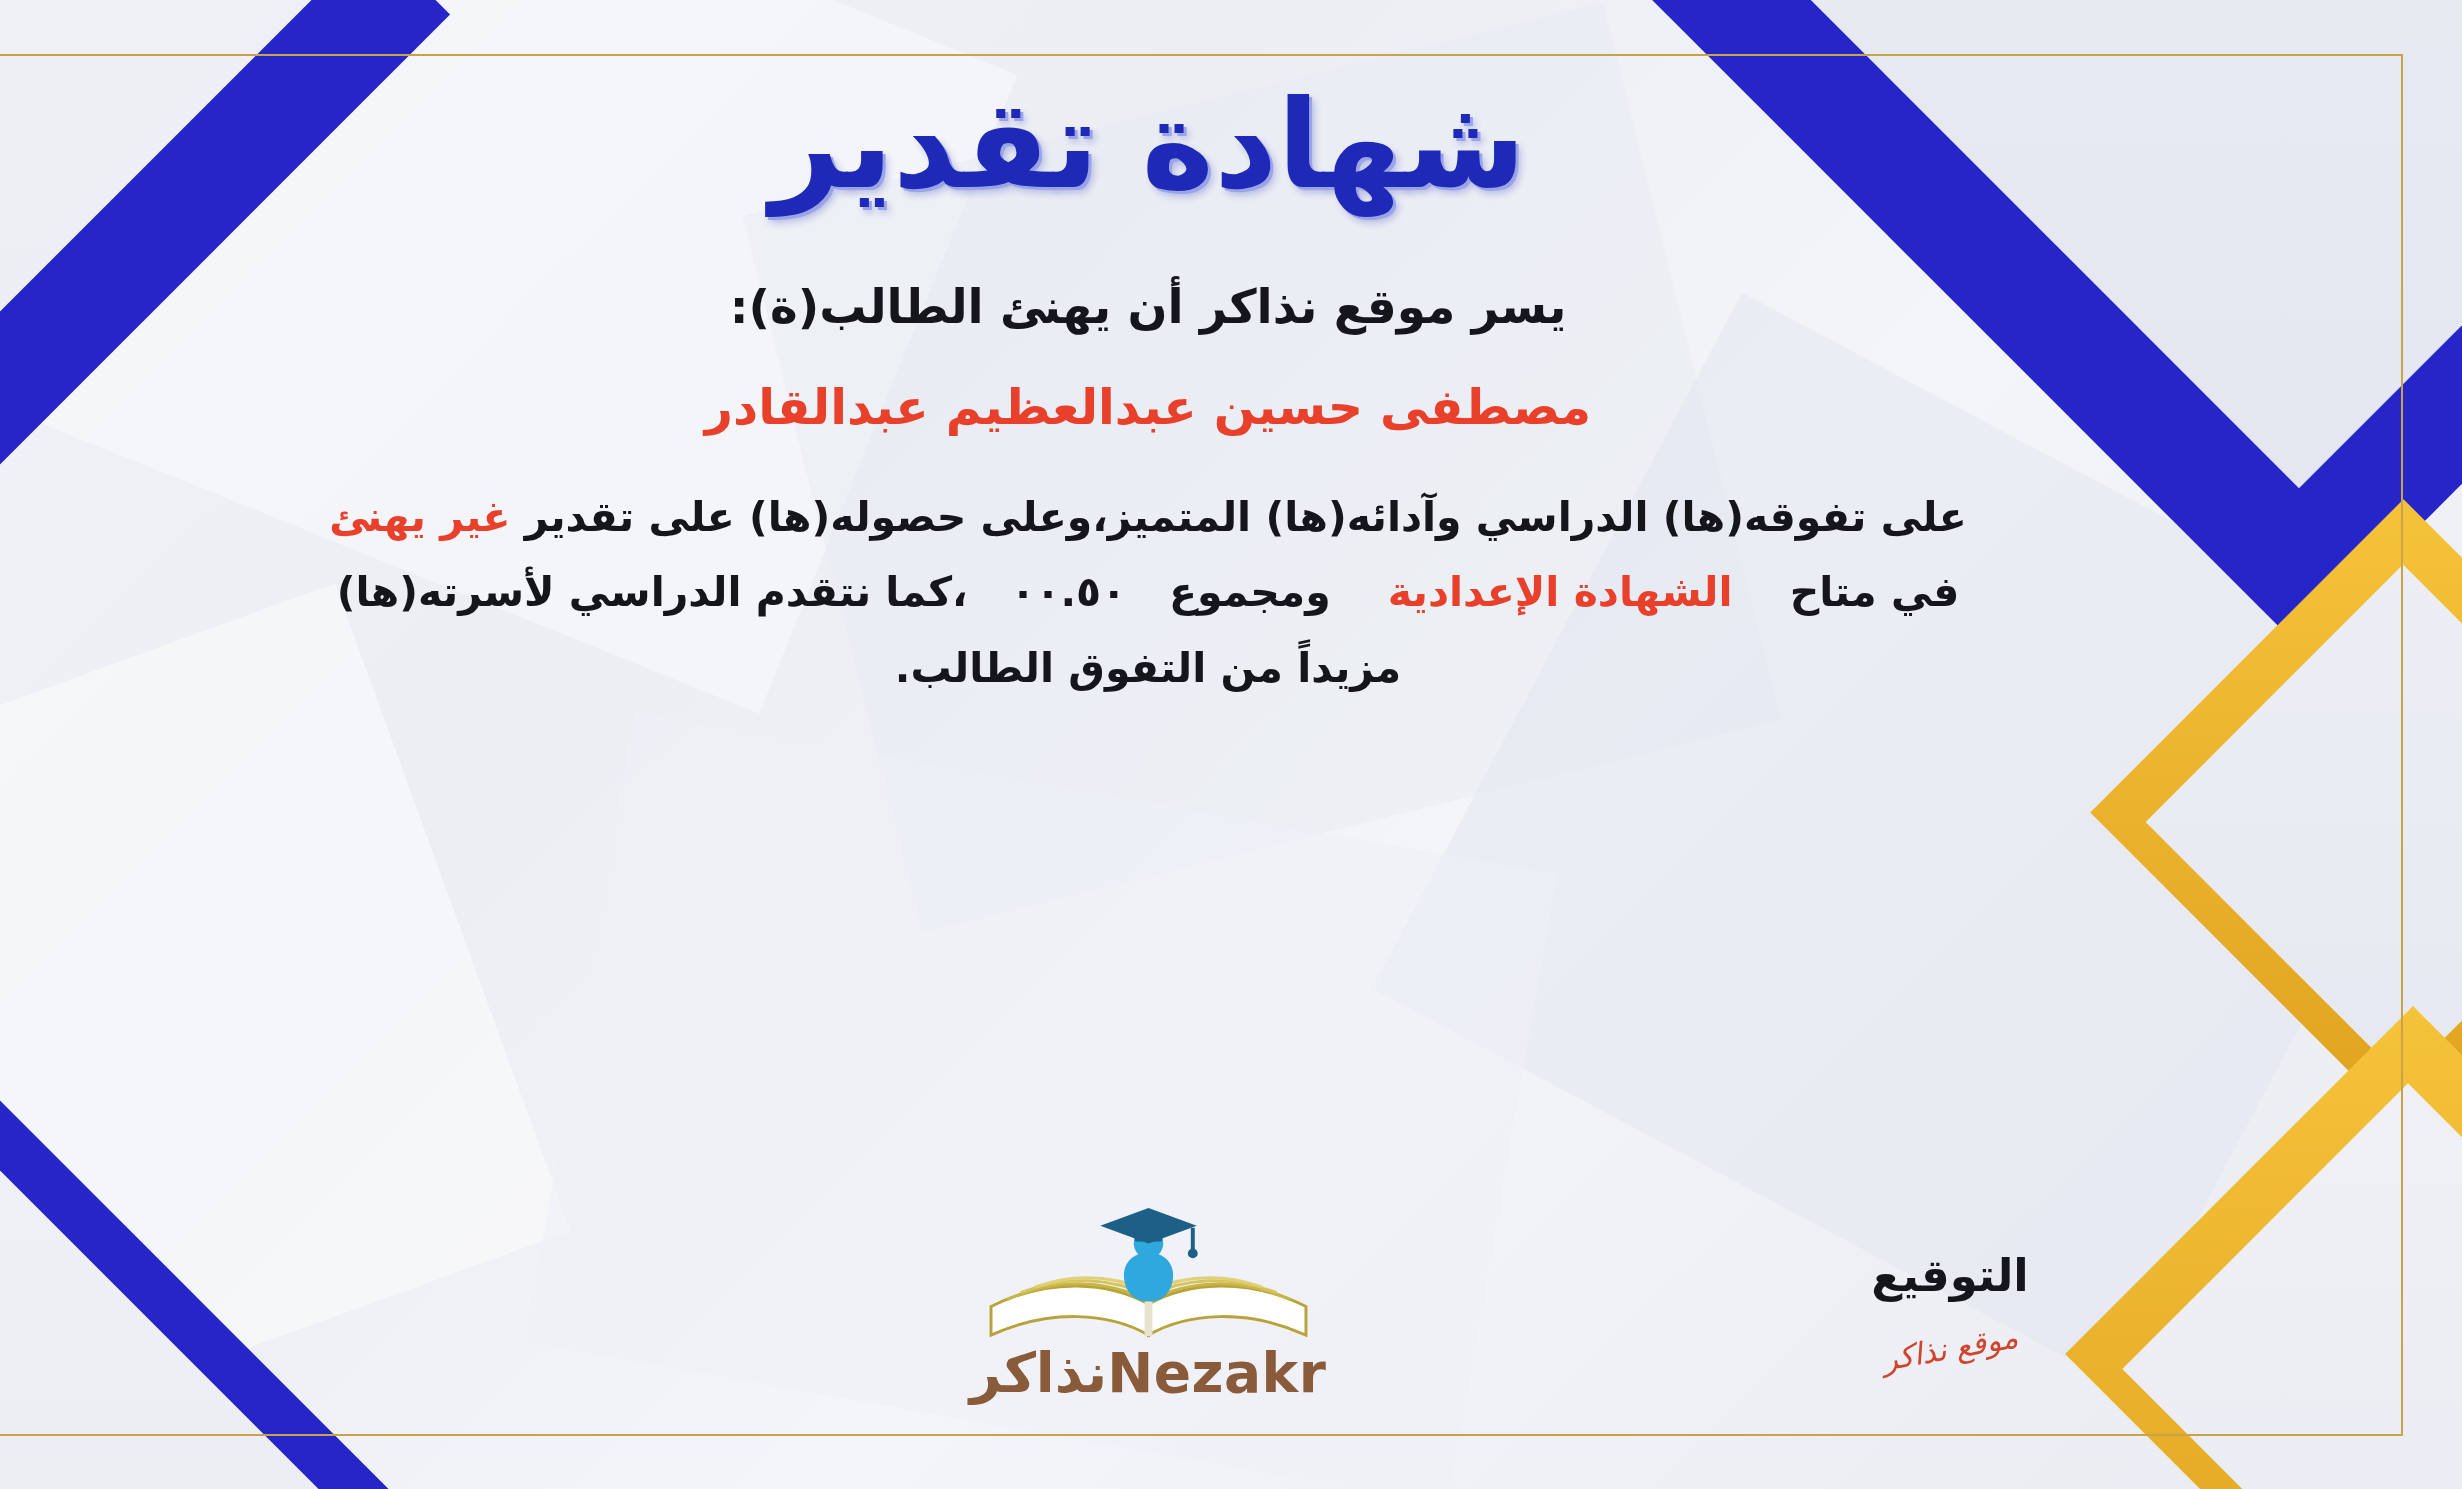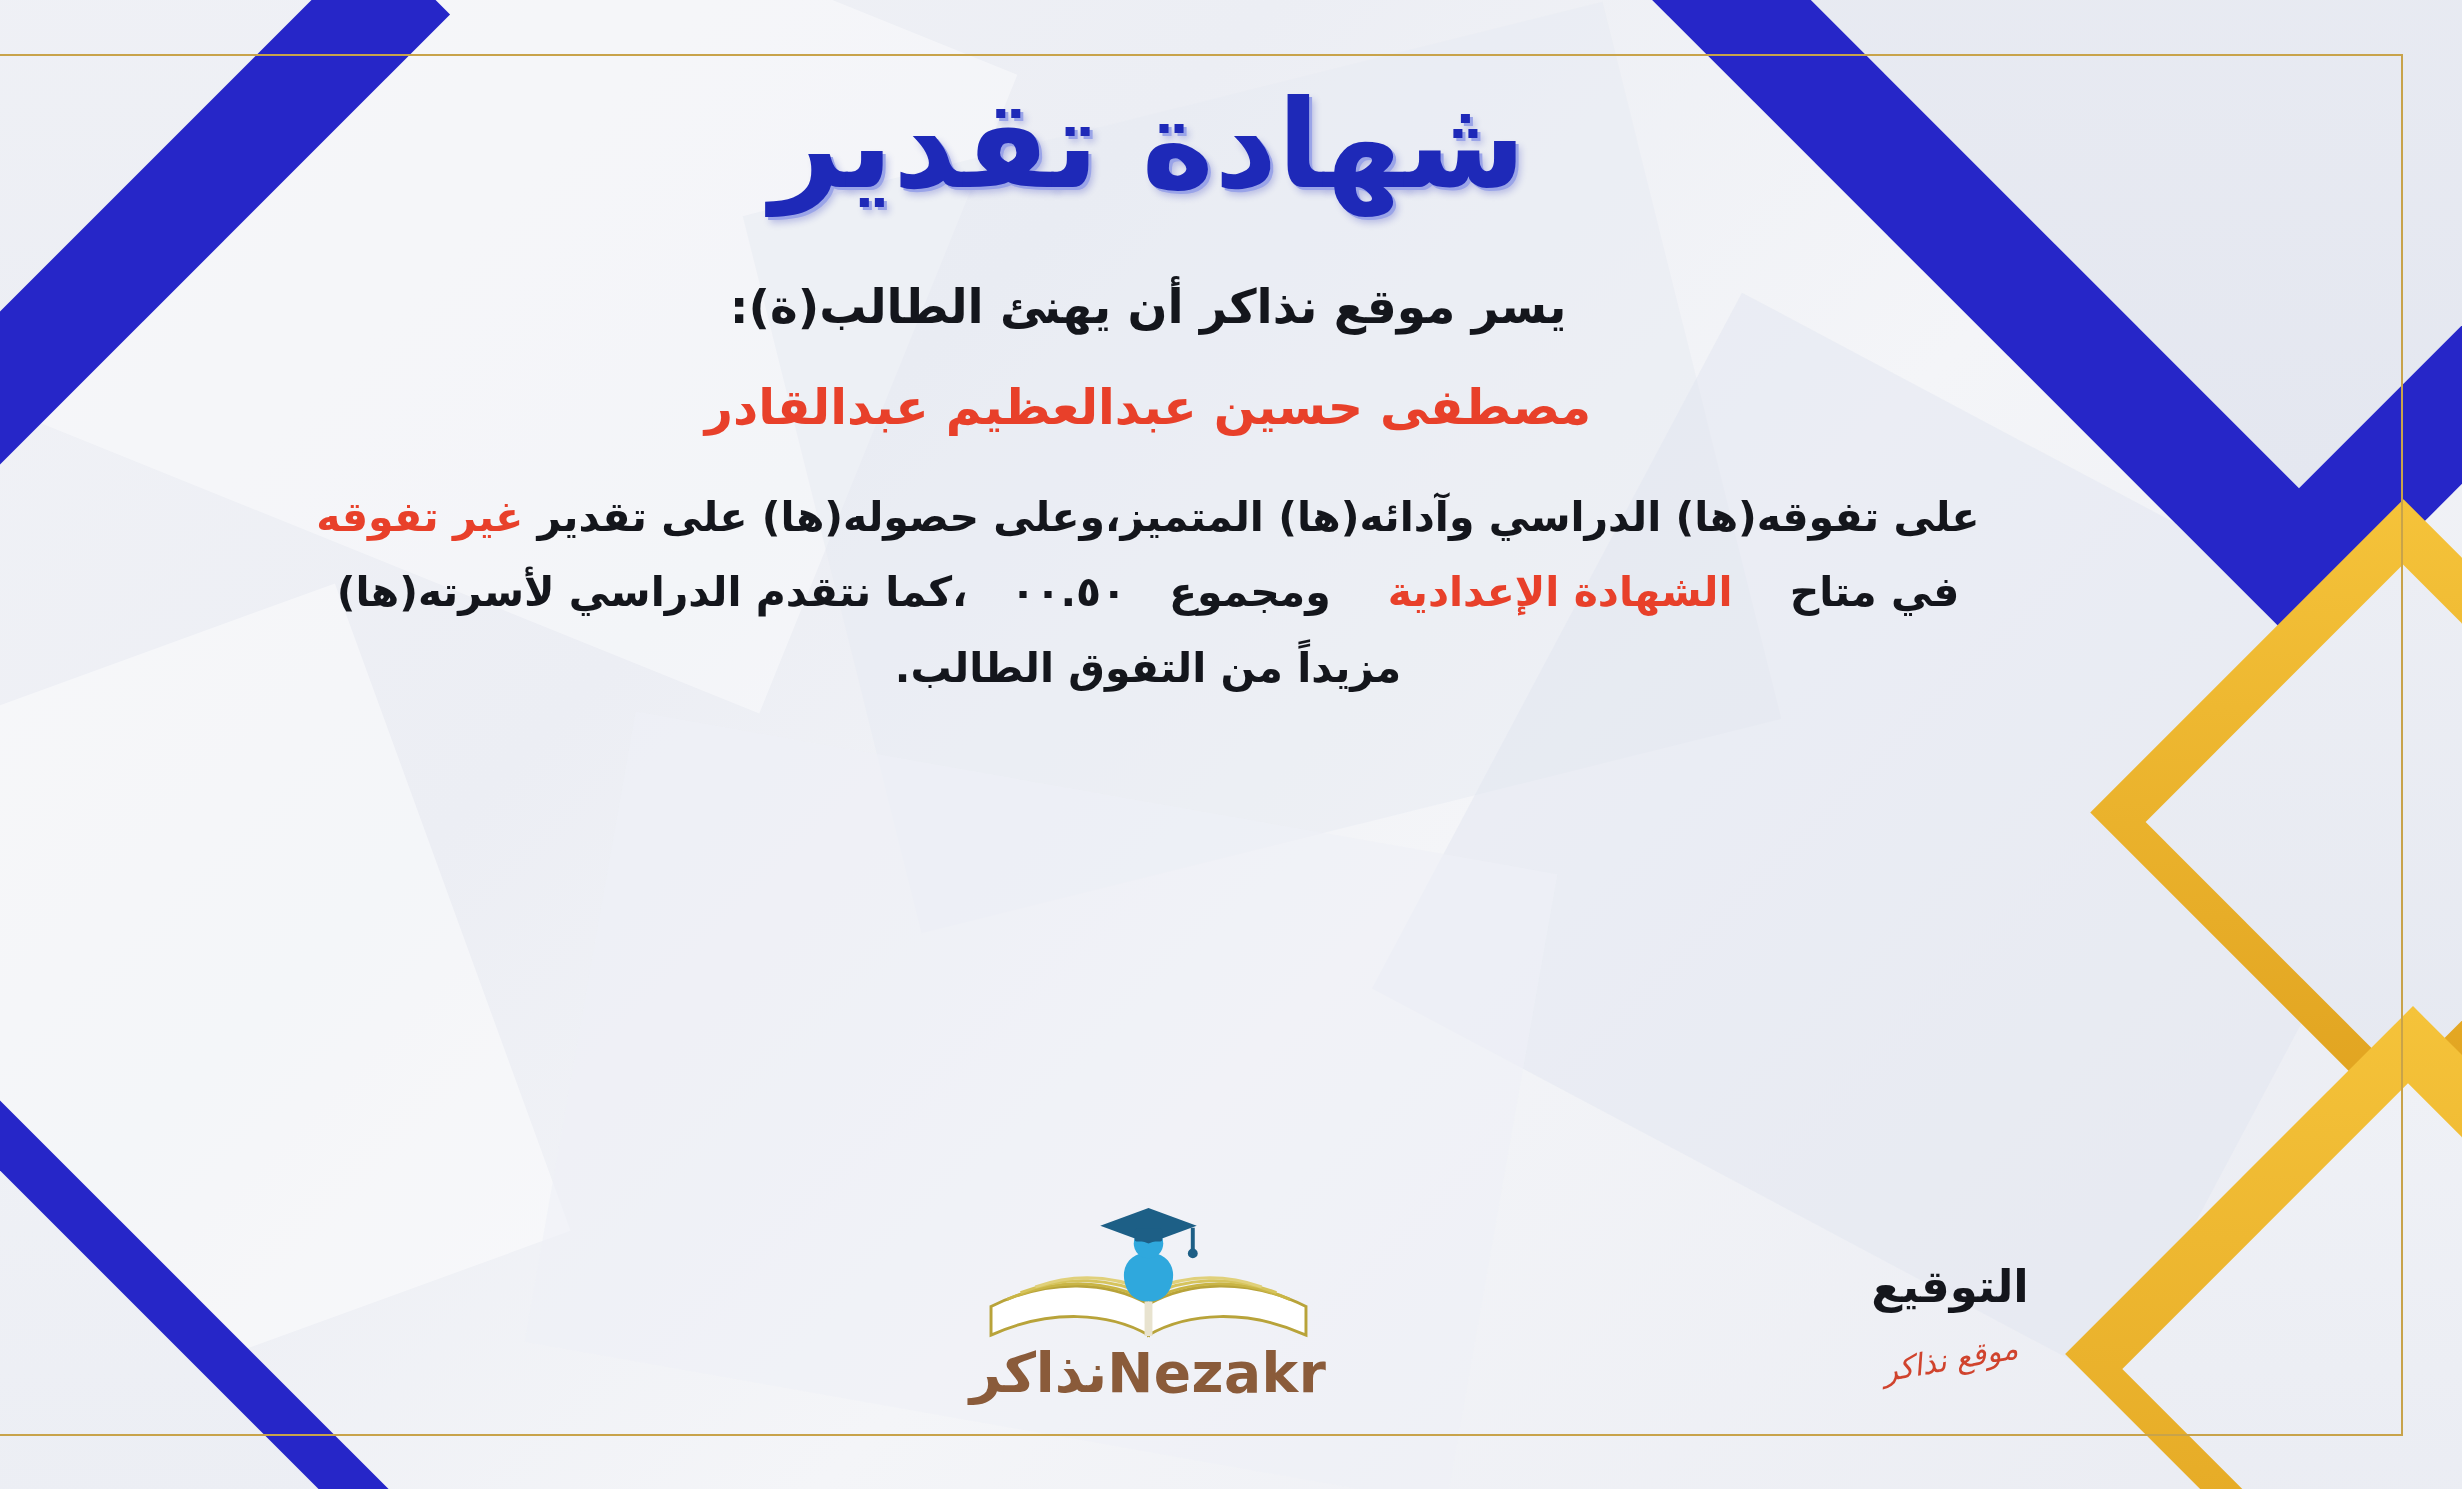--- a/index.html
+++ b/index.html
@@ -181,21 +181,21 @@
     line-height: 1.75;
     text-align: center;
   }
   .body-block p { margin: 0 0 3.9px 0; }
 
   .hl { color: #e8402a; }
 
   .signature-area {
     position: absolute;
     right: 374px;
-    bottom: 113px;
+    bottom: 124px;
     text-align: center;
     width: 276px;
   }
   .signature-label {
     font-size: 45px;
     font-weight: 600;
     color: #14161c;
   }
   .signature-script {
     margin-top: 29.5px;
@@ -262,21 +262,21 @@
 
     <h1 class="cert-title">شهادة تقدير</h1>
 
     <div class="intro-line">يسر موقع نذاكر أن يهنئ الطالب(ة):</div>
 
     <div class="student-name">مصطفى حسين عبدالعظيم عبدالقادر</div>
 
     <div class="body-block">
       <p>
         <span>على تفوقه(ها) الدراسي وآدائه(ها) المتميز،وعلى حصوله(ها) على تقدير</span>
-        <span class="hl">غير تفوقه</span>
+        <span class="hl">غير يهنئ</span>
       </p>
       <p>
         <span>في متاح</span>
         &nbsp;&nbsp;
         <span class="hl">الشهادة الإعدادية</span>
         &nbsp;&nbsp;
         <span>ومجموع</span>
         &nbsp;
         <span>٠٠.٥٠</span>
         &nbsp;

